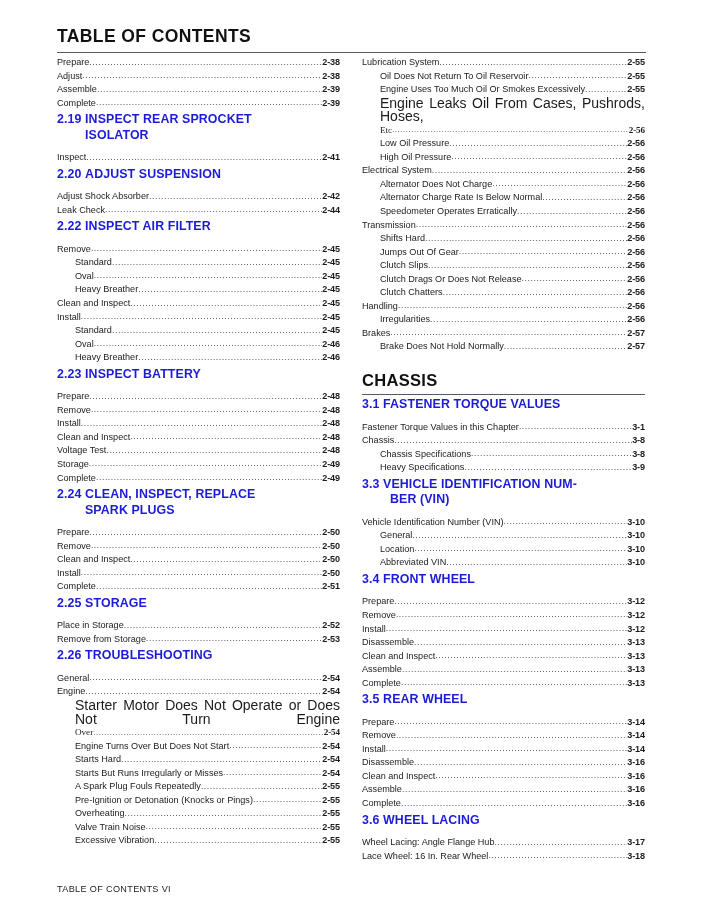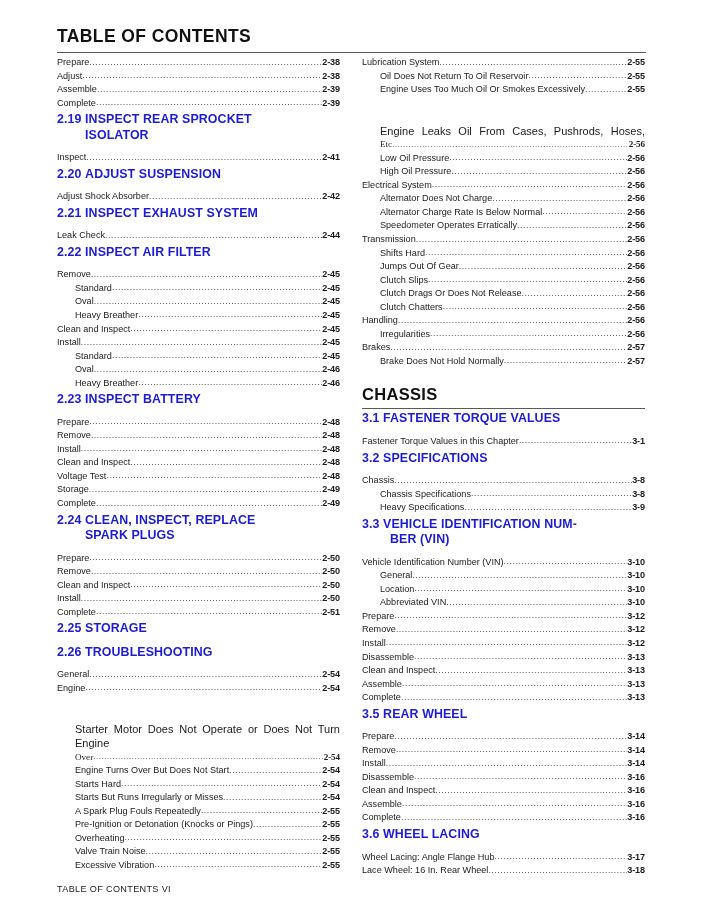--- a/index.html
+++ b/index.html
@@ -87,23 +87,22 @@
 
   
   .entry.wrap {
     display: block;
     white-space: normal;
   }
   .entry.wrap .wline1 {
     display: block;
     text-align: justify;
     text-align-last: justify;
-    font-size: 11px;
+    font-size: 14px;
     line-height: 13.55px;
-    margin-top: 28px;
   }
   .entry.wrap .wline2 {
     display: flex;
     align-items: flex-start;
     font-family: Liberation Serif, serif;
   }
 
   
   .heading {
     font-size: 12.4px;
@@ -185,21 +184,20 @@
           </div>
         </div>
         <div class="heading"><span>2.20</span>&nbsp;<span>ADJUST SUSPENSION</span></div>
         <div>
           <div class="entry lvl1">
             <span class="label">Adjust Shock Absorber</span>
             <span class="leader"></span>
             <span class="pageno">2-42</span>
           </div>
         </div>
-        <div class="heading"><span>2.21</span>&nbsp;<span>INSPECT EXHAUST SYSTEM</span></div>
         <div>
           <div class="entry lvl1">
             <span class="label">Leak Check</span>
             <span class="leader"></span>
             <span class="pageno">2-44</span>
           </div>
         </div>
         <div class="heading"><span>2.22</span>&nbsp;<span>INSPECT AIR FILTER</span></div>
         <div>
           <div class="entry lvl1">
@@ -308,20 +306,32 @@
             <span class="leader"></span>
             <span class="pageno">2-50</span>
           </div>
           <div class="entry lvl1">
             <span class="label">Complete</span>
             <span class="leader"></span>
             <span class="pageno">2-51</span>
           </div>
         </div>
         <div class="heading"><span>2.25</span>&nbsp;<span>STORAGE</span></div>
+        <div>
+          <div class="entry lvl1">
+            <span class="label">Place in Storage</span>
+            <span class="leader"></span>
+            <span class="pageno">2-52</span>
+          </div>
+          <div class="entry lvl1">
+            <span class="label">Remove from Storage</span>
+            <span class="leader"></span>
+            <span class="pageno">2-53</span>
+          </div>
+        </div>
         <div class="heading"><span>2.26</span>&nbsp;<span>TROUBLESHOOTING</span></div>
         <div>
           <div class="entry lvl1">
             <span class="label">General</span>
             <span class="leader"></span>
             <span class="pageno">2-54</span>
           </div>
           <div class="entry lvl1">
             <span class="label">Engine</span>
             <span class="leader"></span>
@@ -486,21 +496,20 @@
         <div class="section-header">CHASSIS</div>
         <div class="section-rule"></div>
         <div class="heading"><span>3.1</span>&nbsp;<span>FASTENER TORQUE VALUES</span></div>
         <div>
           <div class="entry lvl1">
             <span class="label">Fastener Torque Values in this Chapter</span>
             <span class="leader"></span>
             <span class="pageno">3-1</span>
           </div>
         </div>
-        <div class="heading"><span>3.2</span>&nbsp;<span>SPECIFICATIONS</span></div>
         <div>
           <div class="entry lvl1">
             <span class="label">Chassis</span>
             <span class="leader"></span>
             <span class="pageno">3-8</span>
           </div>
           <div class="entry lvl2">
             <span class="label">Chassis Specifications</span>
             <span class="leader"></span>
             <span class="pageno">3-8</span>
@@ -527,20 +536,21 @@
             <span class="label">Location</span>
             <span class="leader"></span>
             <span class="pageno">3-10</span>
           </div>
           <div class="entry lvl2">
             <span class="label">Abbreviated VIN</span>
             <span class="leader"></span>
             <span class="pageno">3-10</span>
           </div>
         </div>
+        <div class="heading"><span>3.4</span>&nbsp;<span>FRONT WHEEL</span></div>
         <div>
           <div class="entry lvl1">
             <span class="label">Prepare</span>
             <span class="leader"></span>
             <span class="pageno">3-12</span>
           </div>
           <div class="entry lvl1">
             <span class="label">Remove</span>
             <span class="leader"></span>
             <span class="pageno">3-12</span>

